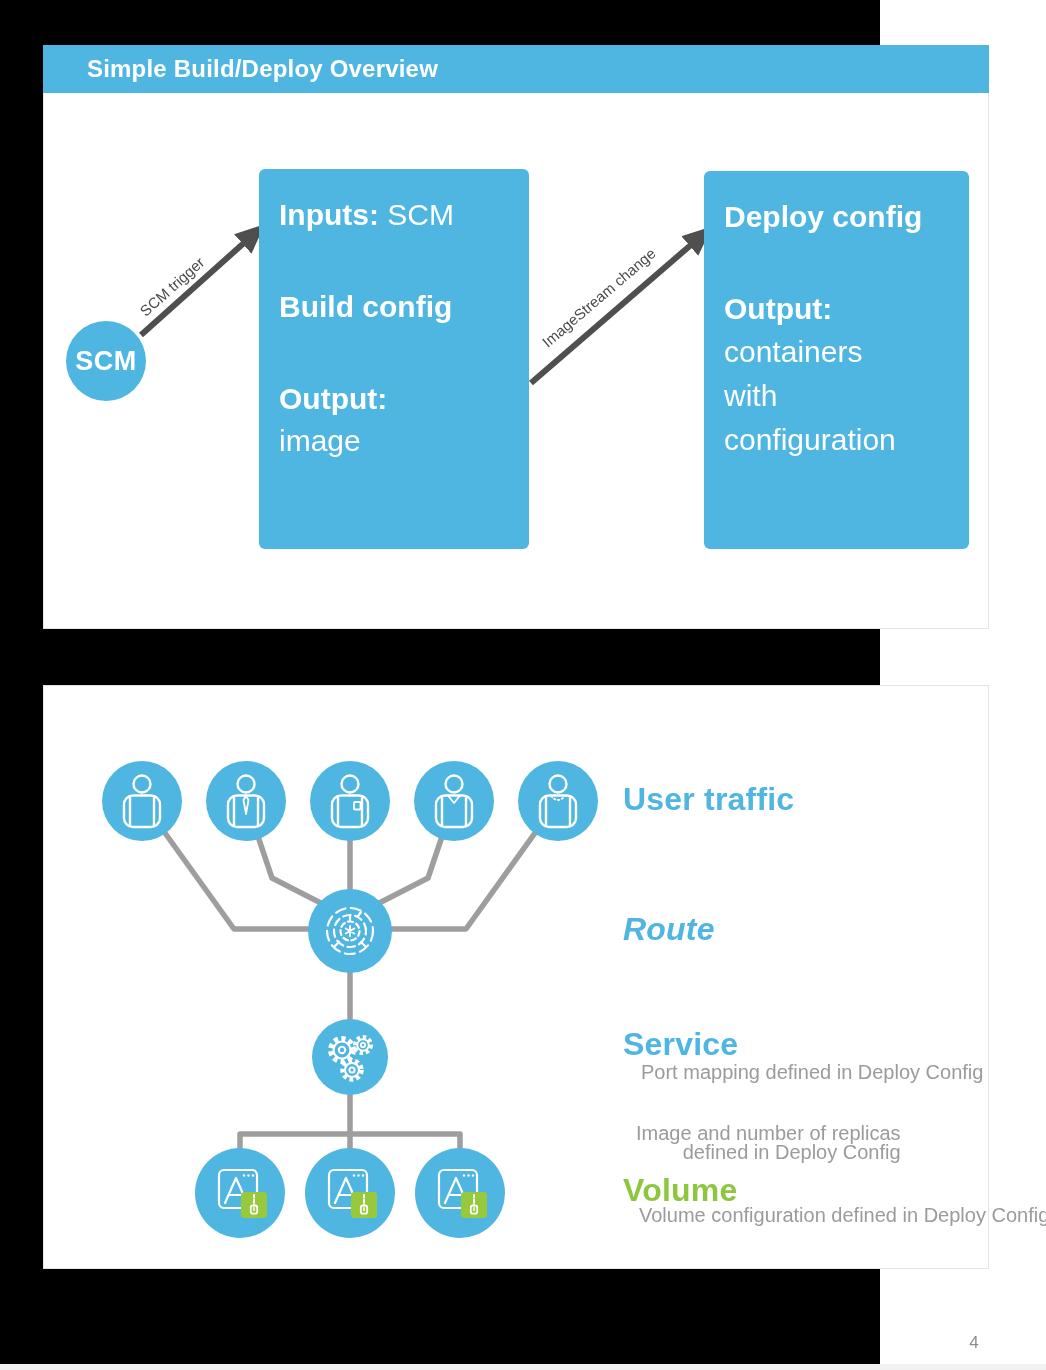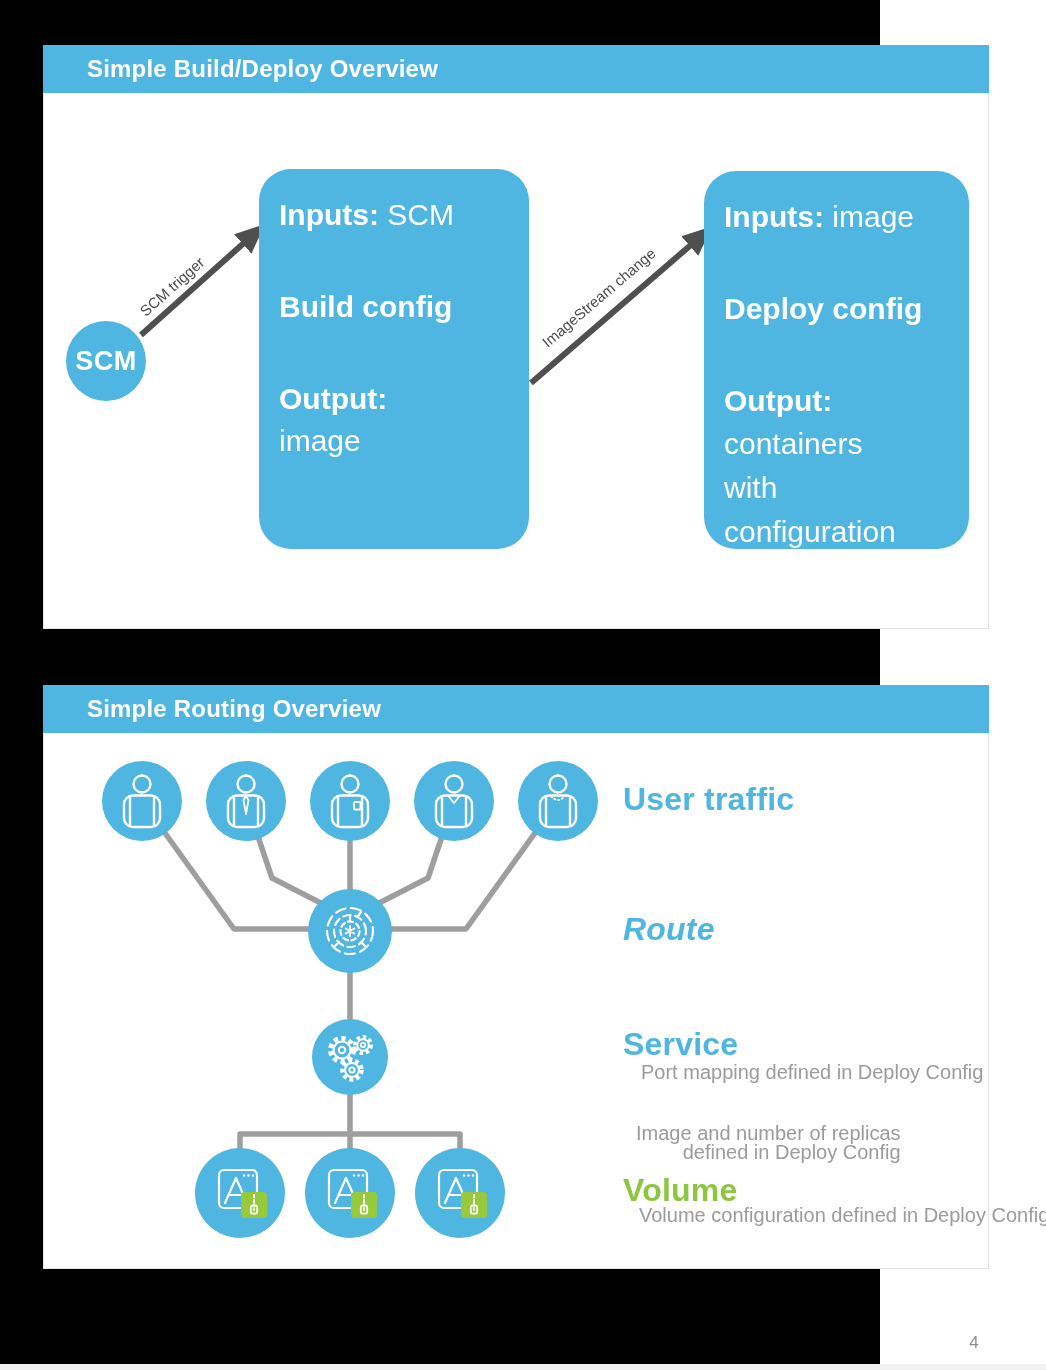--- a/index.html
+++ b/index.html
@@ -20,21 +20,21 @@
   .card1{top:45px;}
   .card2{top:685px;}
   .card-header{position:absolute;top:-1px;left:-1px;width:946px;height:48px;background:var(--blue);display:flex;align-items:center;}
   .card-title{color:#fff;font-weight:bold;font-size:24px;padding-left:44px;letter-spacing:.2px;white-space:nowrap;}
 
   .overlay{position:absolute;left:0;top:0;width:946px;height:584px;pointer-events:none;}
 
   
   .scm-circle{position:absolute;left:22px;top:275px;width:80px;height:80px;border-radius:50%;background:var(--blue);
     color:#fff;font-weight:bold;font-size:27px;display:flex;align-items:center;justify-content:center;letter-spacing:.5px;}
-  .bd-box{position:absolute;background:var(--blue);border-radius:32px;color:#fff;padding:25px 18px 0 20px;}
+  .bd-box{position:absolute;background:var(--blue);border-radius:6px;color:#fff;padding:25px 18px 0 20px;}
   .box-build{left:215px;top:123px;width:270px;height:380px;}
   .box-deploy{left:660px;top:125px;width:265px;height:378px;}
   .bline{font-size:30px;line-height:42px;white-space:nowrap;}
   .bline.gap{margin-bottom:50px;}
   .b{font-weight:bold;}
   .box-deploy .out{line-height:44px;}
   .arrow-label{position:absolute;font-size:15px;color:#4a4a4a;white-space:nowrap;}
   .lbl-scm{left:88px;top:232px;transform:rotate(-41.8deg);}
   .lbl-is{left:483px;top:243px;transform:rotate(-40.5deg);}
 
@@ -89,33 +89,29 @@
     </div>
 
     <div class="bd-box box-build">
       <div class="bline gap"><span class="b">Inputs:</span> <span>SCM</span></div>
       <div class="bline gap b">Build config</div>
       <div class="bline b">Output:</div>
       <div class="bline">image</div>
     </div>
 
     <div class="bd-box box-deploy">
-      <div class="bline gap"><span class="b">Inputs:</span> <span>image</span></div>
       <div class="bline gap b">Deploy config</div>
       <div class="bline b">Output:</div>
       <div class="bline out">containers</div>
       <div class="bline out">with</div>
       <div class="bline out">configuration</div>
     </div>
   </div>
 
   <div class="card card2">
-    <div class="card-header">
-      <div class="card-title">Simple Routing Overview</div>
-    </div>
 
     <svg class="overlay" viewBox="0 0 946 584">
       <g stroke="#9E9E9E" stroke-width="5.5" fill="none" stroke-linejoin="round">
         <polyline points="98,115 190,243 306,243"></polyline>
         <polyline points="202,115 228,192 306,232"></polyline>
         <polyline points="306,115 306,245"></polyline>
         <polyline points="410,115 384,192 306,232"></polyline>
         <polyline points="514,115 422,243 306,243"></polyline>
         <line x1="306" y1="245" x2="306" y2="371"></line>
         <line x1="306" y1="371" x2="306" y2="448"></line>

